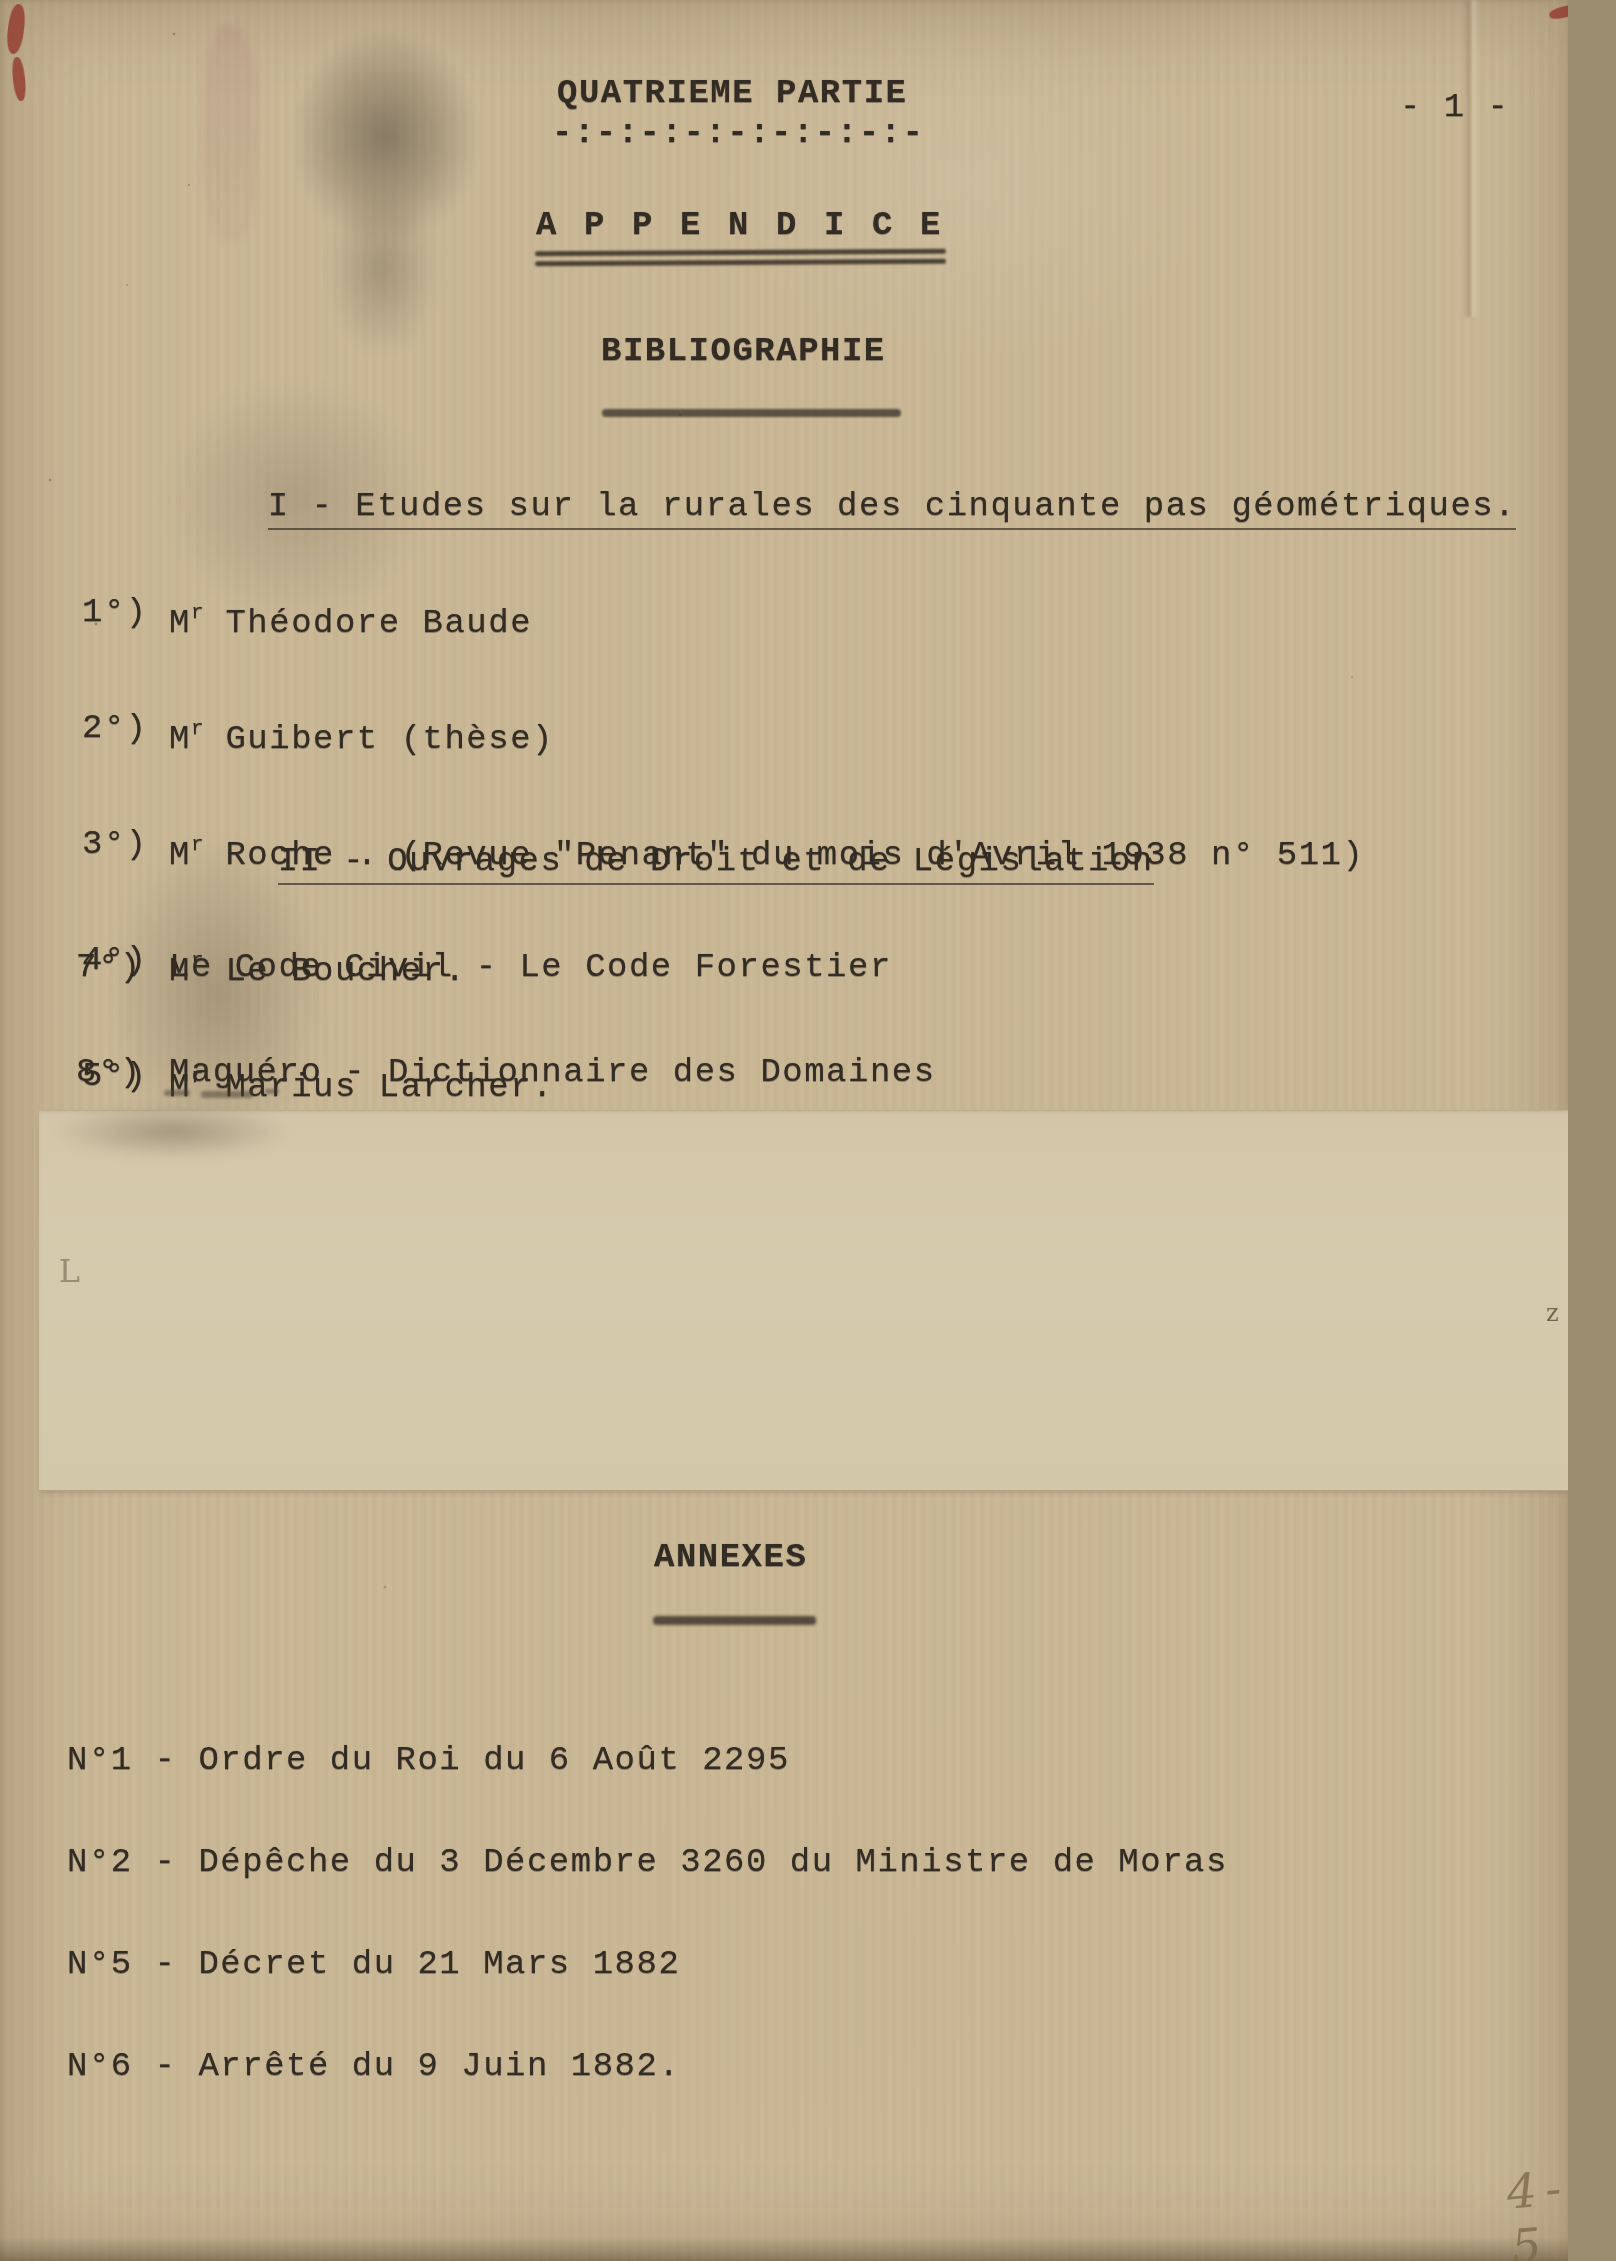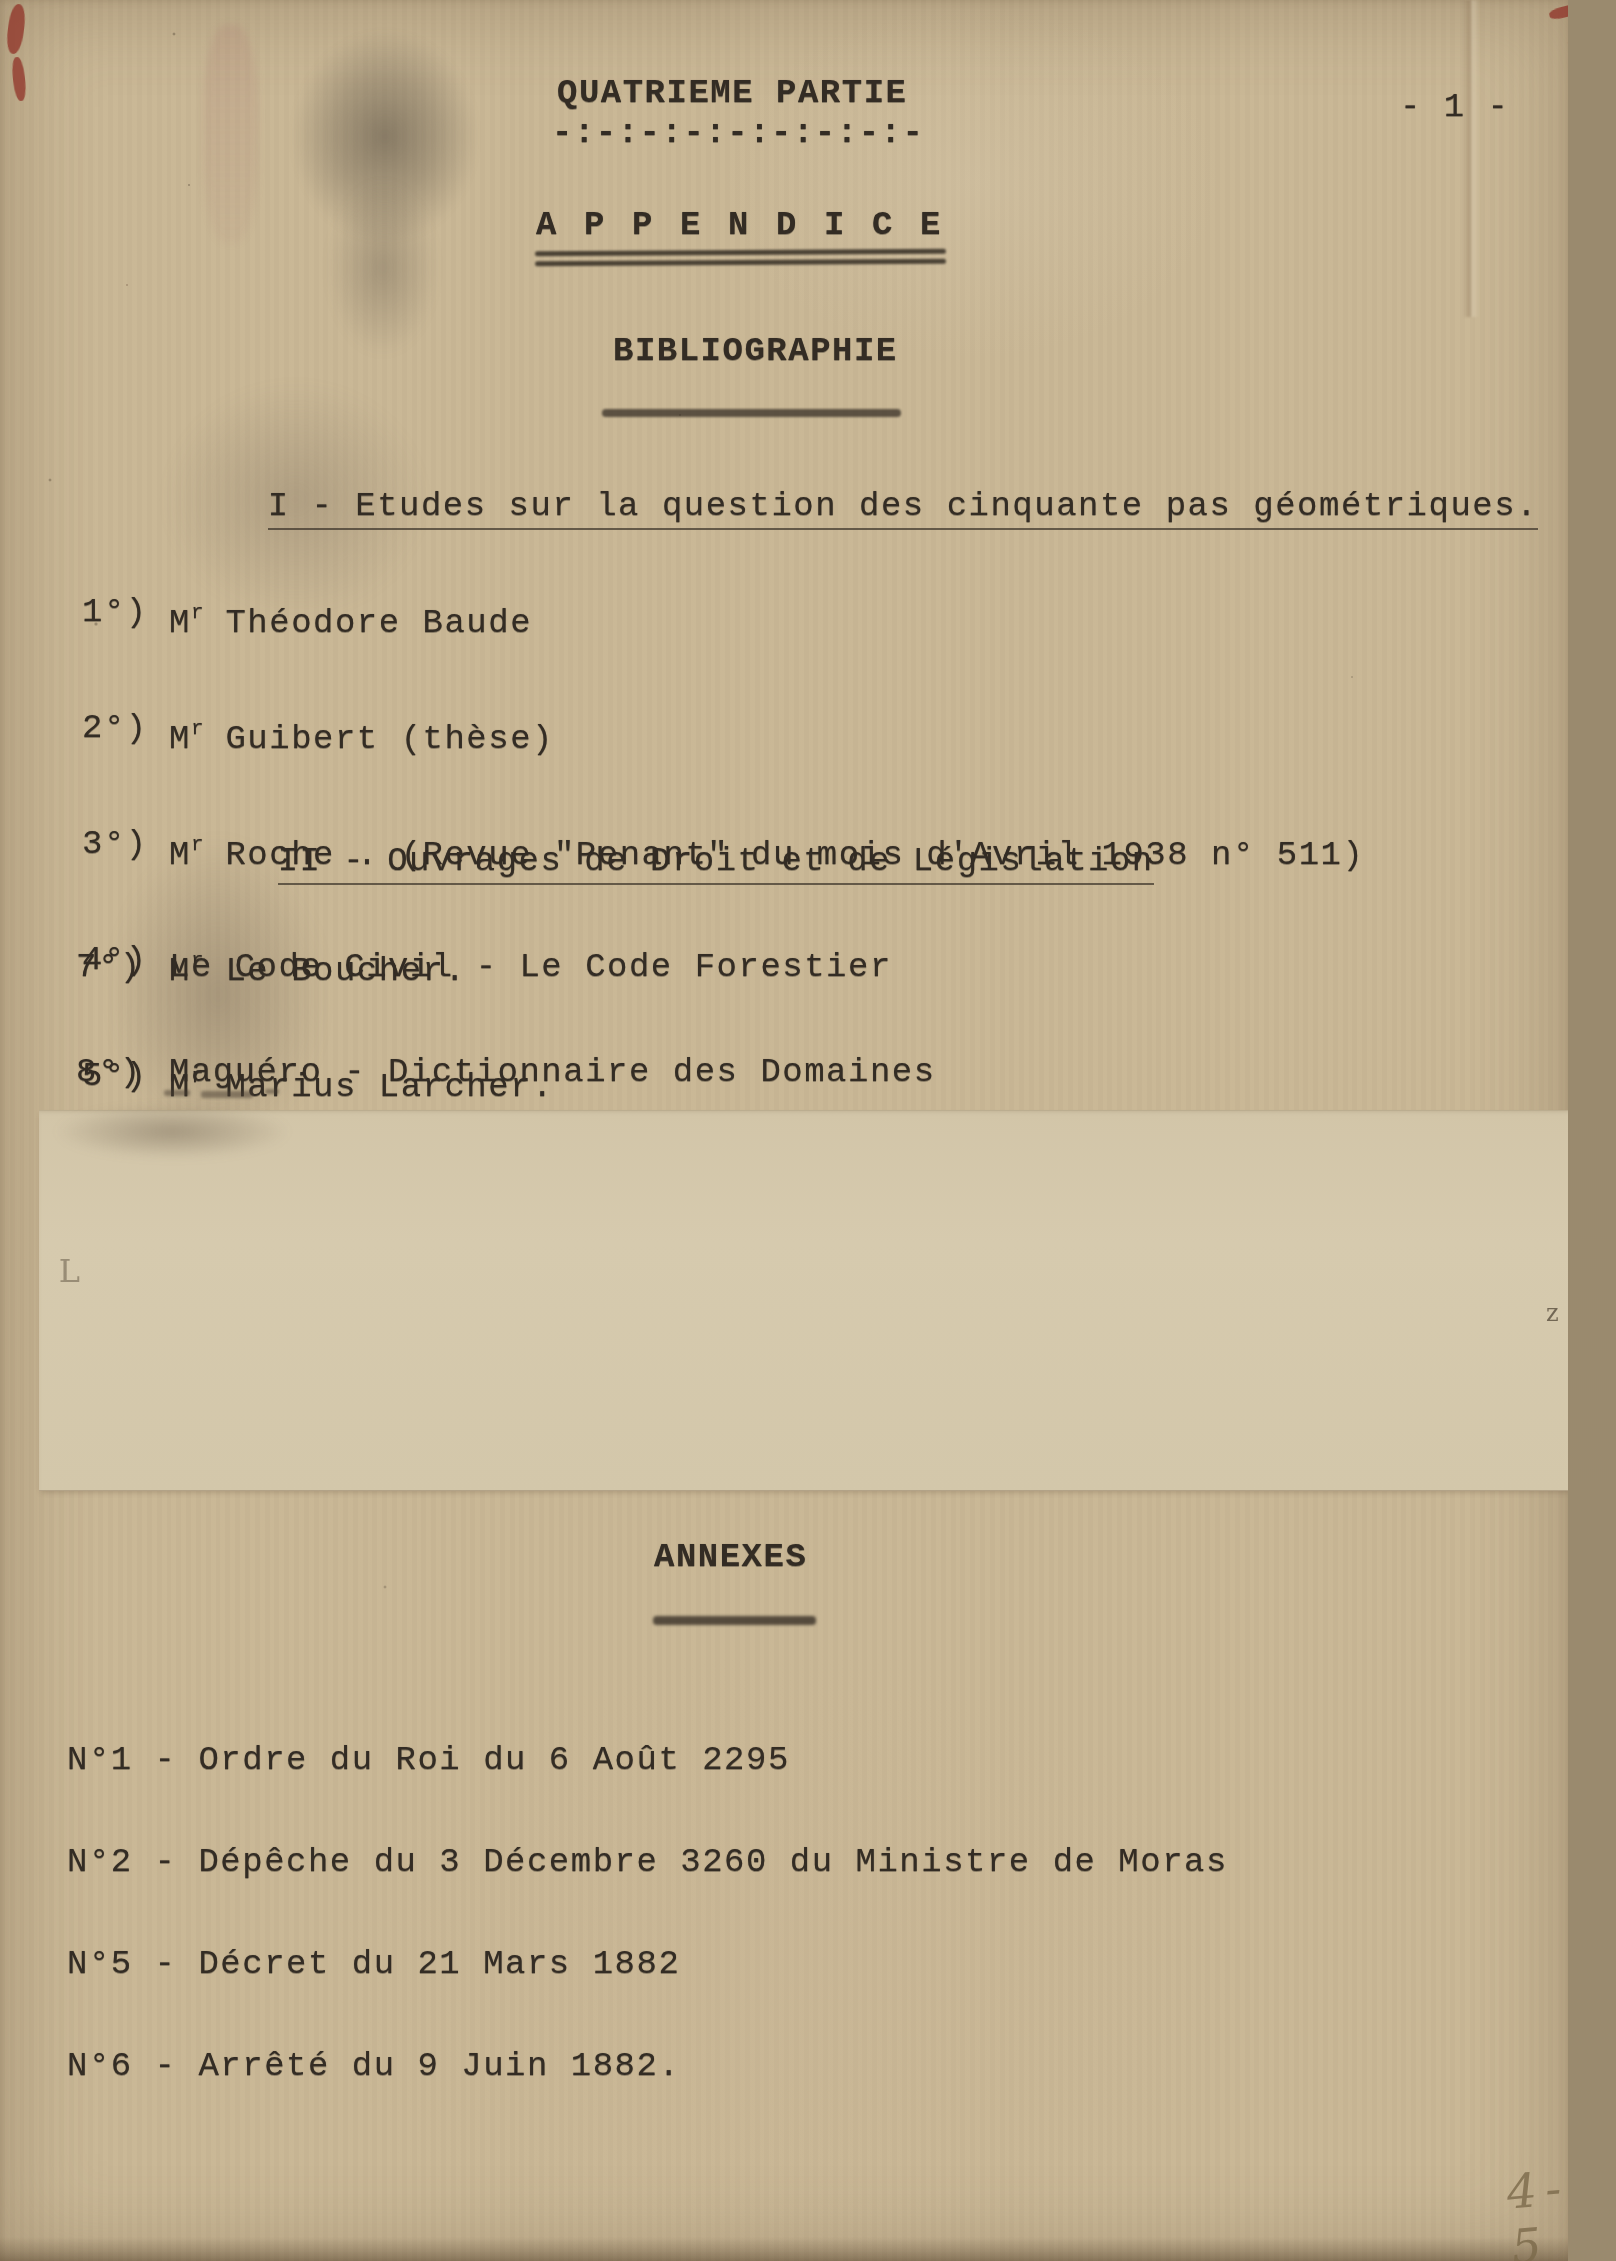--- a/index.html
+++ b/index.html
@@ -35,21 +35,21 @@
   .num2{flex:0 0 93px;}
   .ul{border-bottom:2.2px solid rgba(51,44,36,.68);padding-bottom:3.3px;}
 
   
   #part-title{left:557px;top:76px;}
   #part-sep{left:552px;top:116px;}
   #page-num{left:1400px;top:90px;}
   #appendice{left:536px;top:208px;letter-spacing:3.6px;text-align:right;}
   #appendice-underline{left:535px;top:250px;width:411px;transform:rotate(-.35deg);}
   .dline{height:4.9px;background:rgba(40,33,26,.78);filter:blur(0.9px);border-radius:2.7px;margin-bottom:4.9px;}
-  #biblio-title{left:601px;top:334px;margin-left:12px;}
+  #biblio-title{left:601px;top:334px;}
   #biblio-underline{left:602px;top:409px;width:299px;height:8.2px;background:rgba(40,33,26,.68);filter:blur(1.3px);border-radius:3.8px;}
   #sec1-head{left:180px;top:454px;}
   #sec1-items{left:82px;top:525px;}
   #sec2-head{left:190px;top:809px;}
   #sec2-items{left:76px;top:880px;}
   #annexes-title{left:654px;top:1540px;}
   #annexes-underline{left:653px;top:1616px;width:163px;height:8.7px;background:rgba(40,33,26,.72);filter:blur(1.4px);border-radius:3.8px;}
   #annex-items{left:67px;top:1675px;line-height:34px;}
   #pencil-note{
     left:1509px;top:2162px;font-family:"DejaVu Serif",serif;font-style:italic;
@@ -128,21 +128,21 @@
   <div class="abs tw bold" id="appendice">A P P E N D I C E</div>
   <div class="abs" id="appendice-underline">
     <div class="dline"></div>
     <div class="dline"></div>
   </div>
 
   <div class="abs tw bold" id="biblio-title">BIBLIOGRAPHIE</div>
   <div class="abs" id="biblio-underline"></div>
 
   <div class="abs tw" id="sec1-head">
-    <span class="ul"><span>I - </span><span>Etudes sur la question des cinquante pas géométriques.</span></span>
+    <span class="ul"><span>I - </span><span>Etudes sur la rurales des cinquante pas géométriques.</span></span>
   </div>
 
   <div class="abs tw" id="sec1-items">
     <div class="row">
       <span class="num">1°)</span>
       <span class="txt"><span>M</span><sup class="sr">r</sup><span> Théodore Baude</span></span>
     </div>
     <div class="row">
       <span class="num">2°)</span>
       <span class="txt"><span>M</span><sup class="sr">r</sup><span> Guibert (thèse)</span></span>

